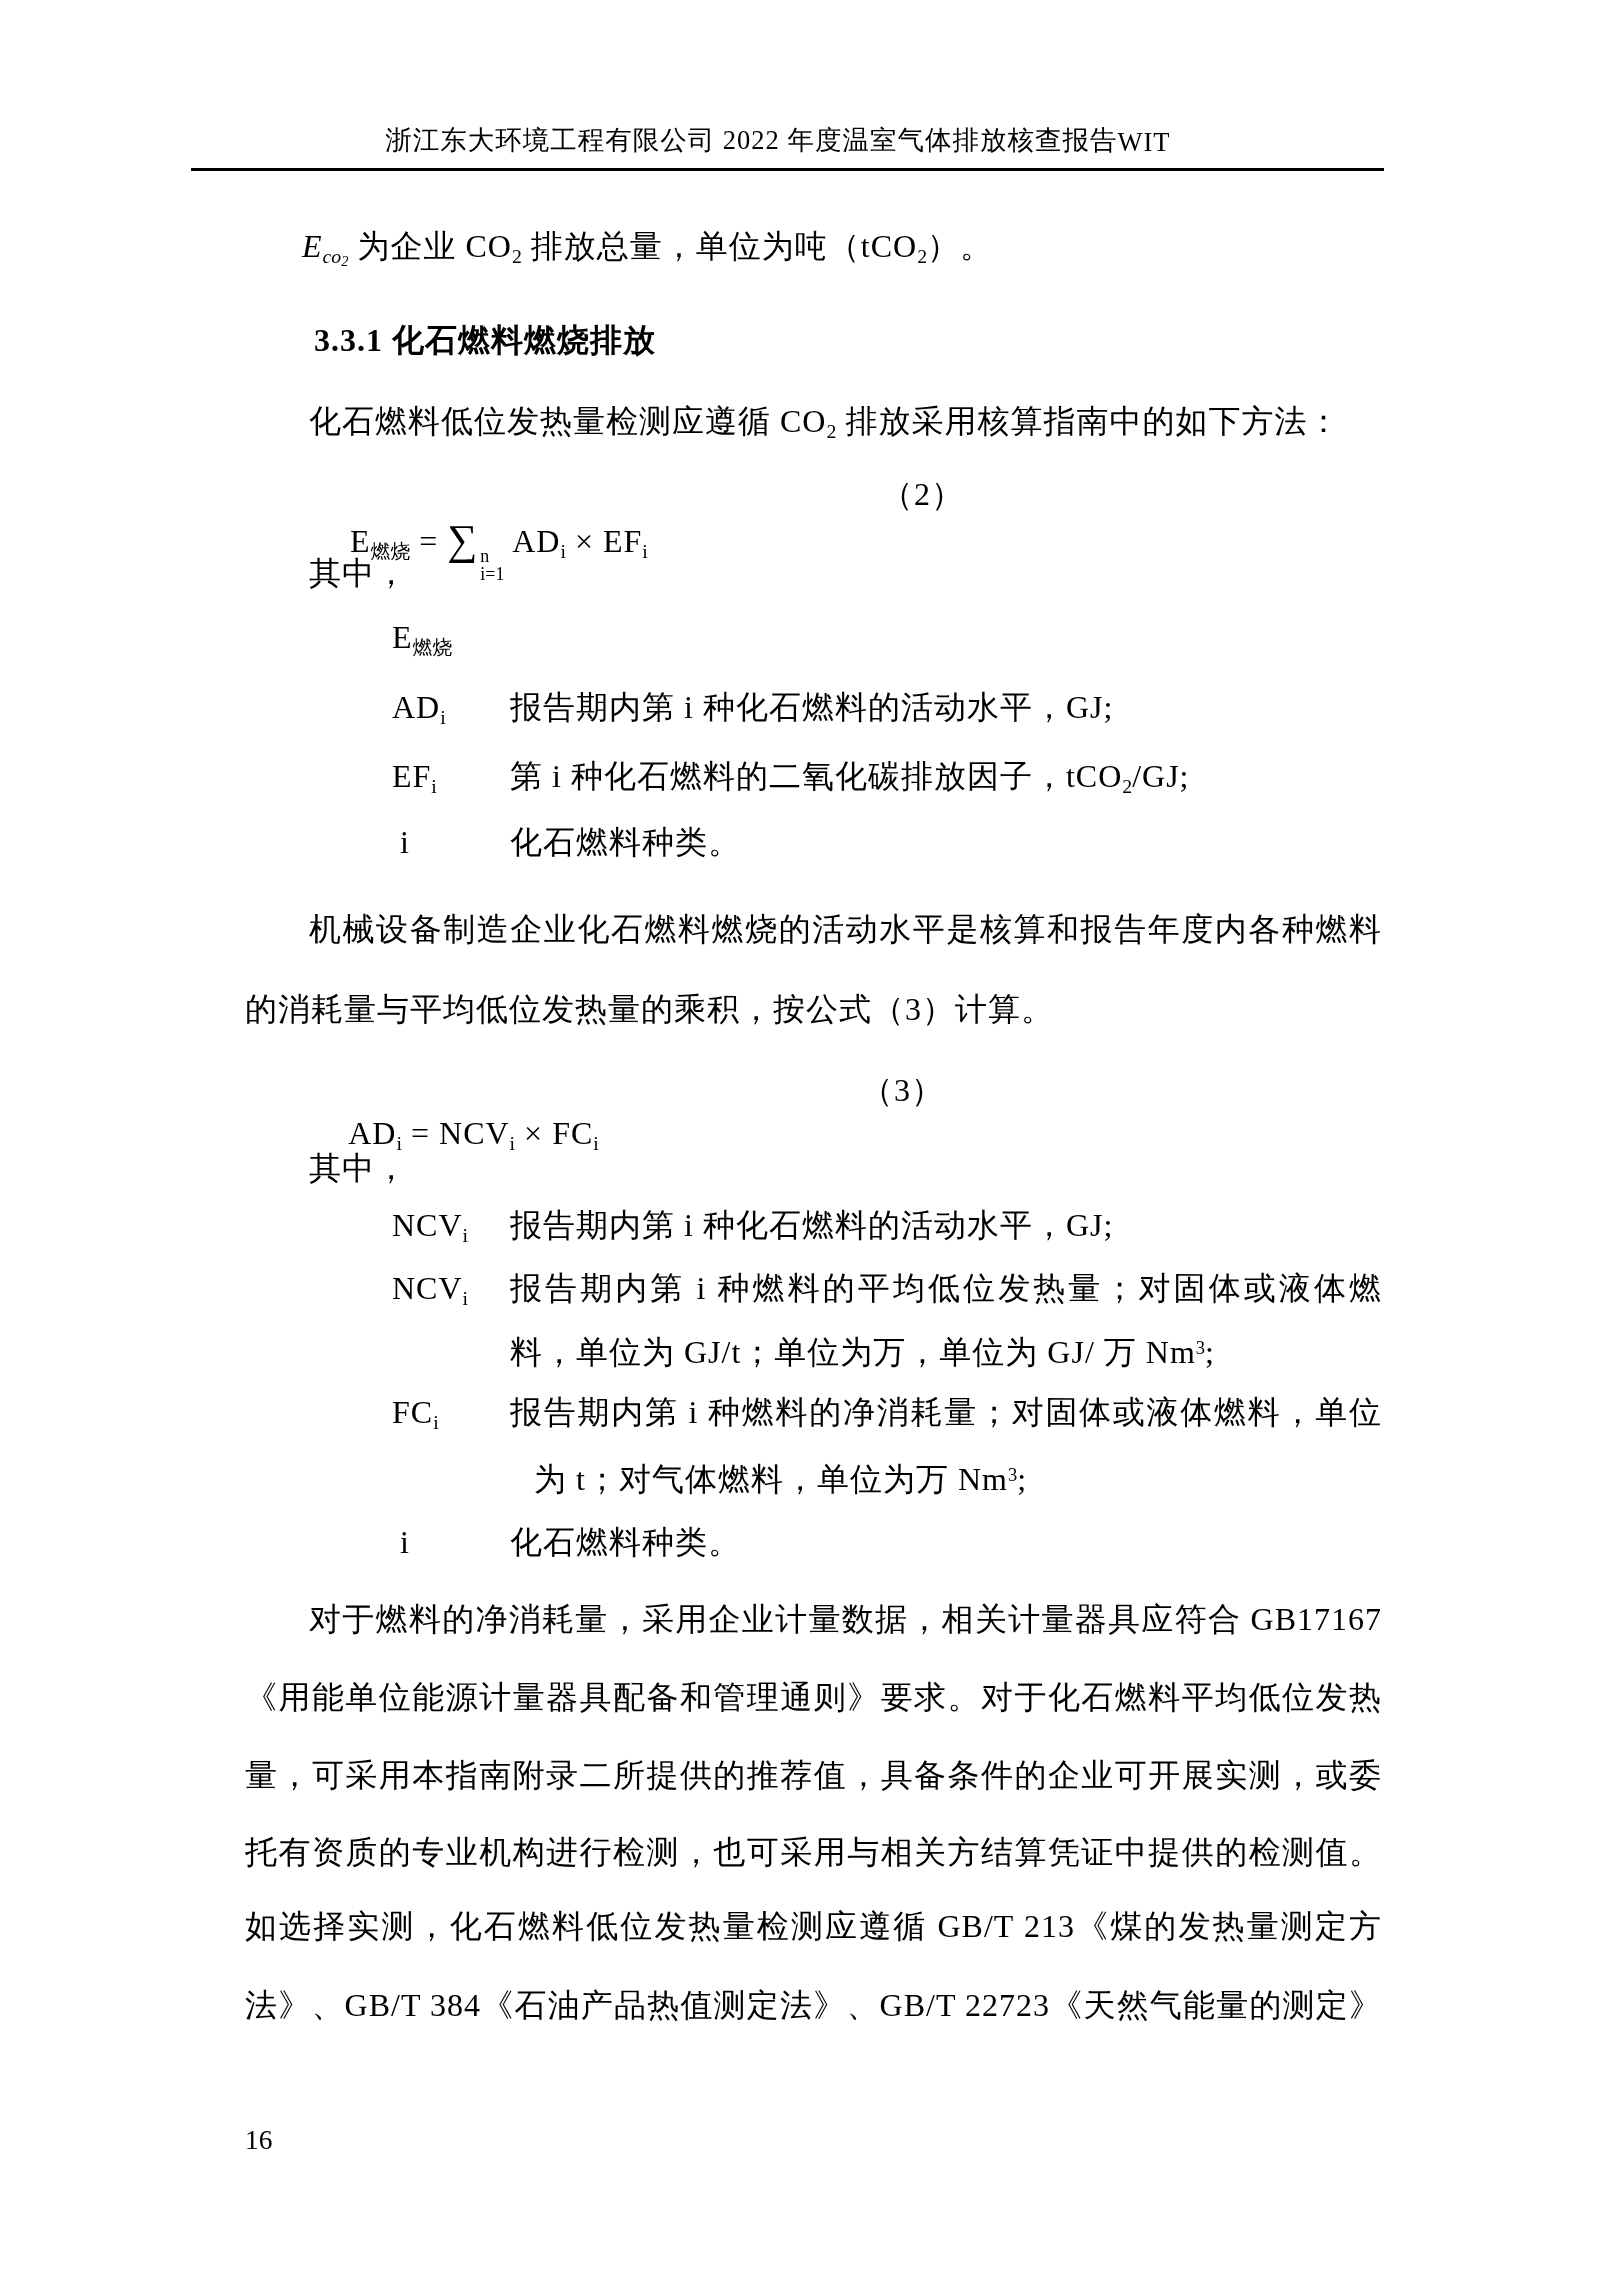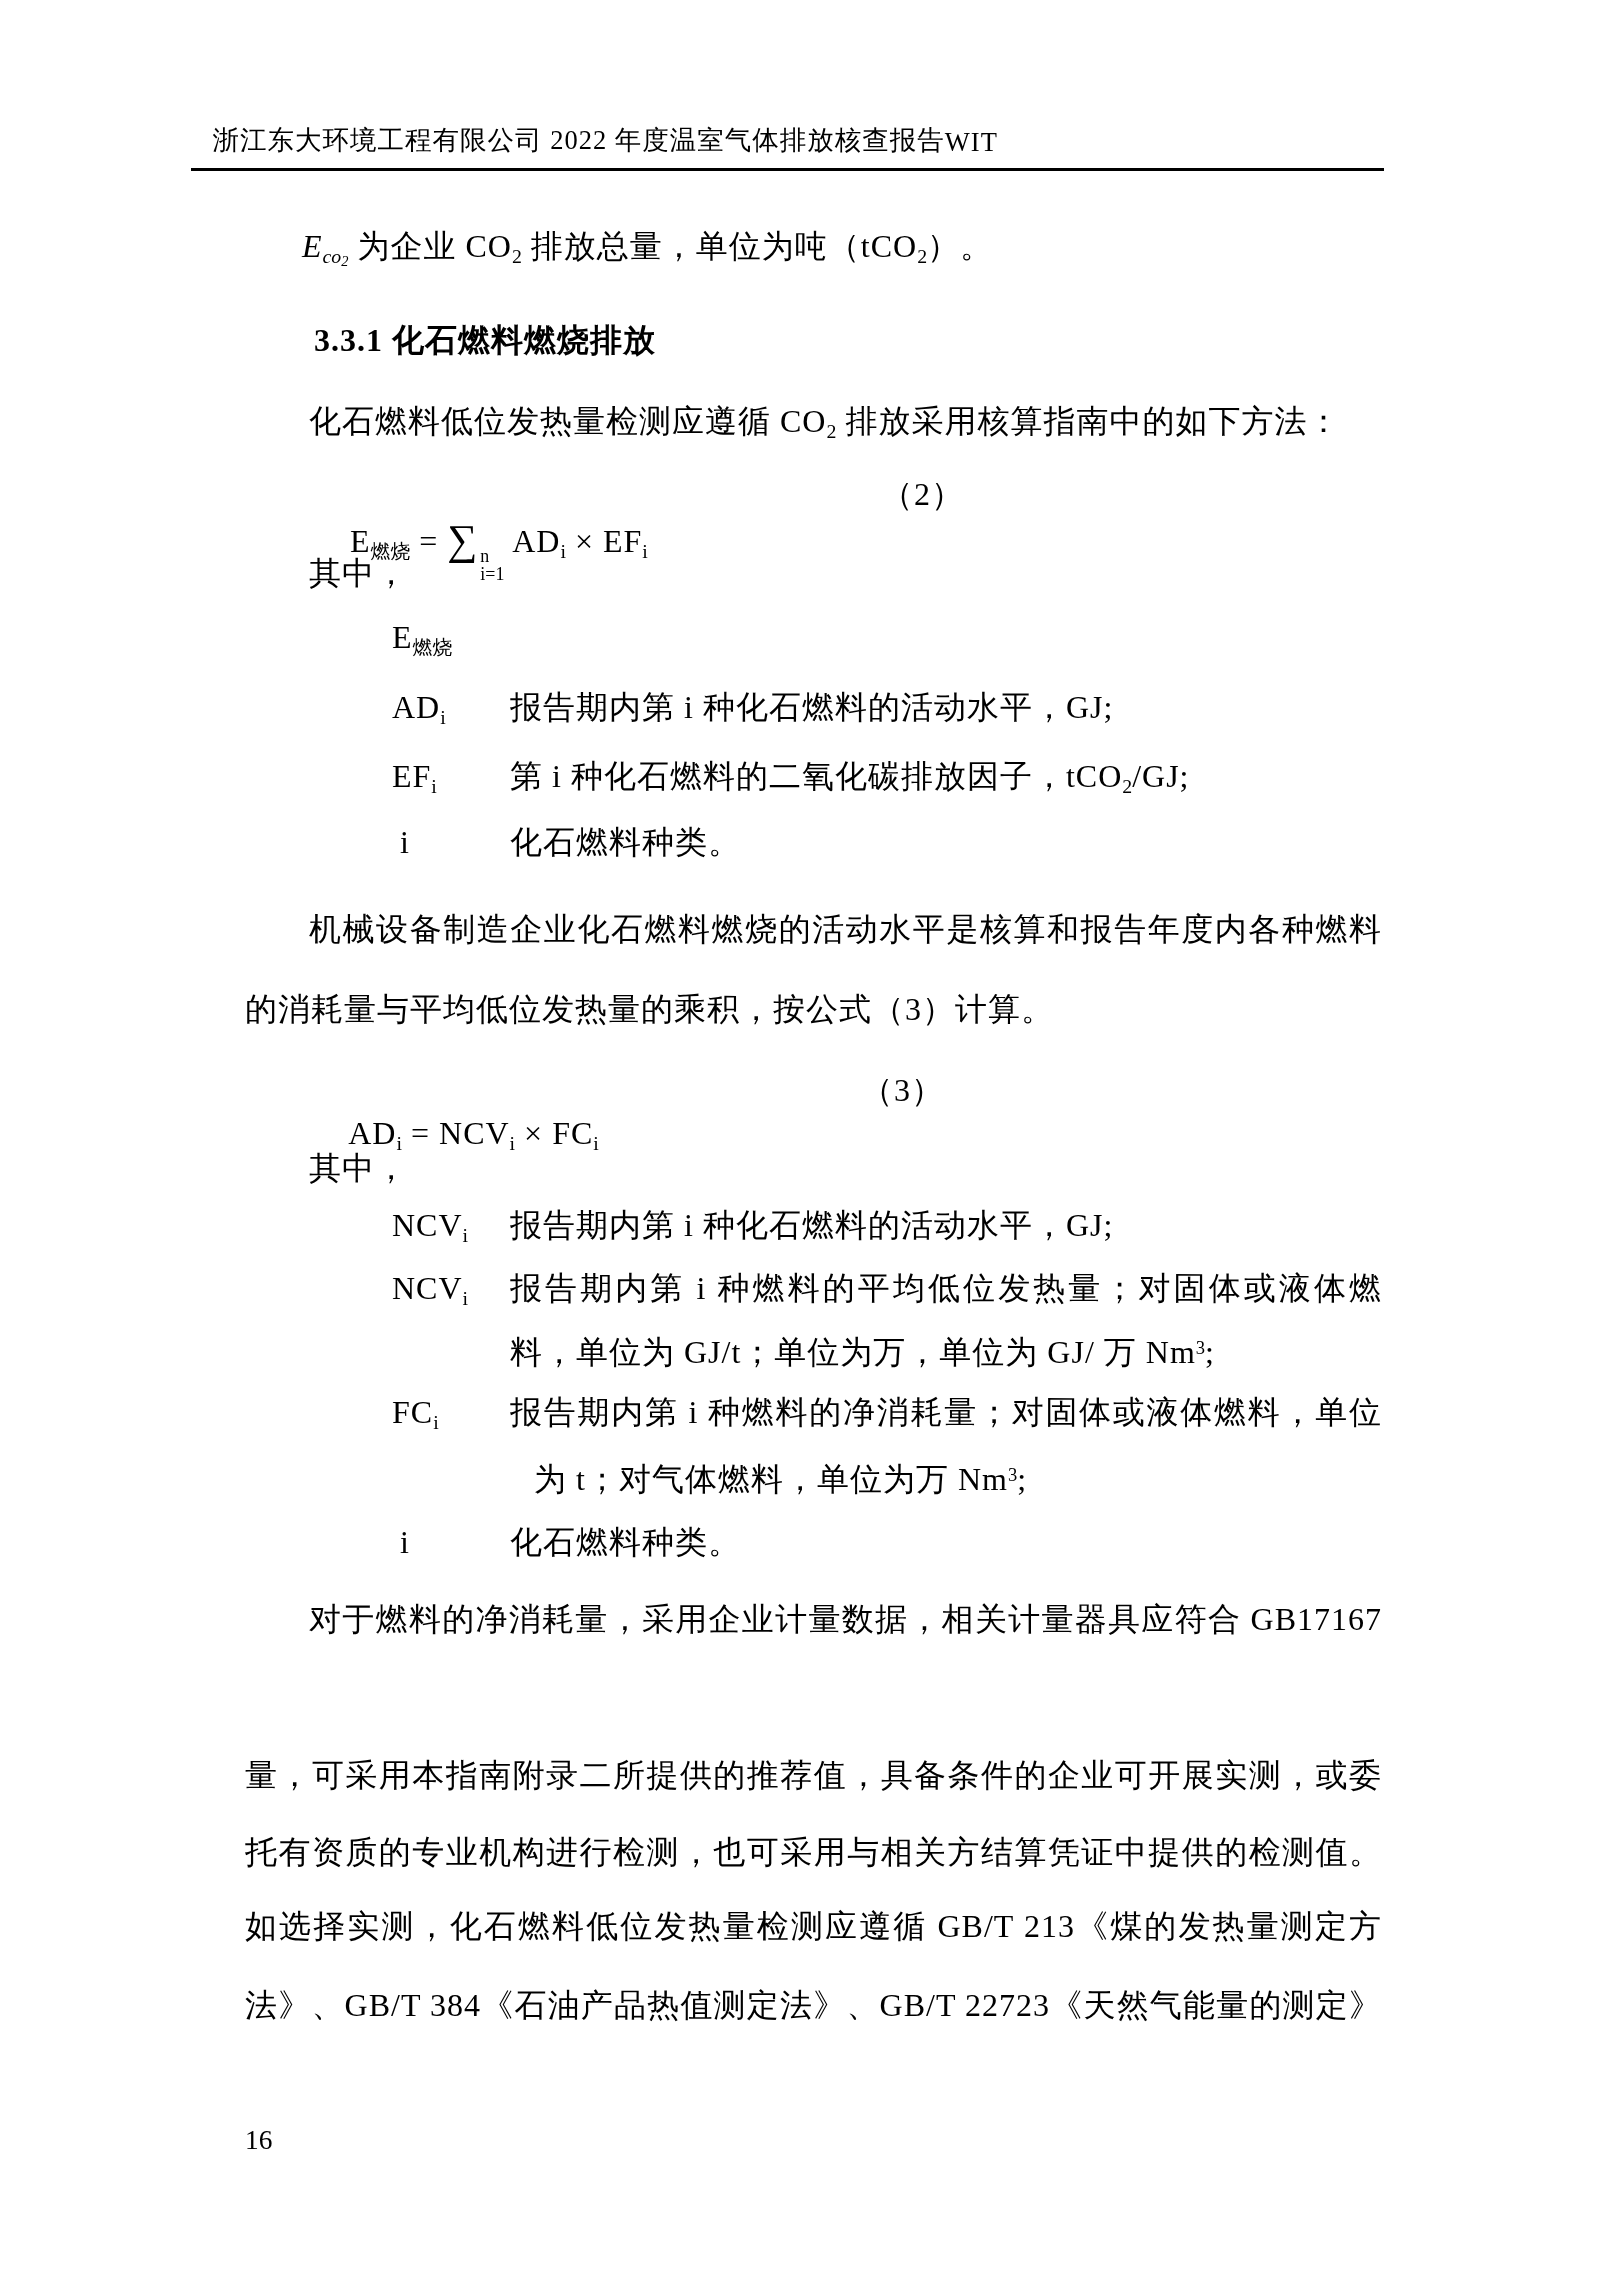--- a/index.html
+++ b/index.html
@@ -8,21 +8,21 @@
     width:1621px;height:2292px;
     background:#ffffff;
     color:#000;
     font-family:"Liberation Serif","DejaVu Serif",serif;
     font-size:32px;
     overflow:hidden;
   }
   .header{
     position:absolute;top:110px;left:191px;width:1193px;height:61px;
     border-bottom:3.9px solid #000;
-    display:flex;justify-content:flex-start;align-items:flex-end;
+    display:flex;justify-content:center;align-items:flex-end;
     padding:0 41px 9.8px 21.6px;box-sizing:border-box;
     font-size:26.5px;letter-spacing:1px;white-space:nowrap;
   }
   .ln{
     position:absolute;
     line-height:43px;
     letter-spacing:1px;
     white-space:pre;
   }
   .just{
@@ -104,20 +104,21 @@
 
   <div class="ln" style="top:1391px;left:392px"><span>FC</span><span class="sub">i</span></div>
   <div class="ln just" style="top:1391px;left:510px;width:872px"><span>报告期内第 i 种燃料的净消耗量；对固体或液体燃料，单位</span></div>
 
   <div class="ln" style="top:1453px;left:534px"><span>为 t；对气体燃料，单位为万 Nm</span><span class="sup">3</span><span>;</span></div>
 
   <div class="ln" style="top:1521px;left:400px"><span>i</span></div>
   <div class="ln" style="top:1521px;left:510px"><span>化石燃料种类。</span></div>
 
   <div class="ln just" style="top:1598px;left:309px;width:1073px">对于燃料的净消耗量，采用企业计量数据，相关计量器具应符合 GB17167</div>
+  <div class="ln just" style="top:1676px;left:245px;width:1137px">《用能单位能源计量器具配备和管理通则》要求。对于化石燃料平均低位发热</div>
   <div class="ln just" style="top:1831px;left:245px;width:1137px">托有资质的专业机构进行检测，也可采用与相关方结算凭证中提供的检测值。</div>
   <div class="ln just" style="top:1754px;left:245px;width:1137px">量，可采用本指南附录二所提供的推荐值，具备条件的企业可开展实测，或委</div>
   <div class="ln just" style="top:1905px;left:245px;width:1137px">如选择实测，化石燃料低位发热量检测应遵循 GB/T 213《煤的发热量测定方</div>
   <div class="ln just" style="top:1984px;left:245px;width:1137px">法》、GB/T 384《石油产品热值测定法》、GB/T 22723《天然气能量的测定》</div>
 
   <div class="pageno" style="top:2119px">16</div>
 
 </div>
 
 

